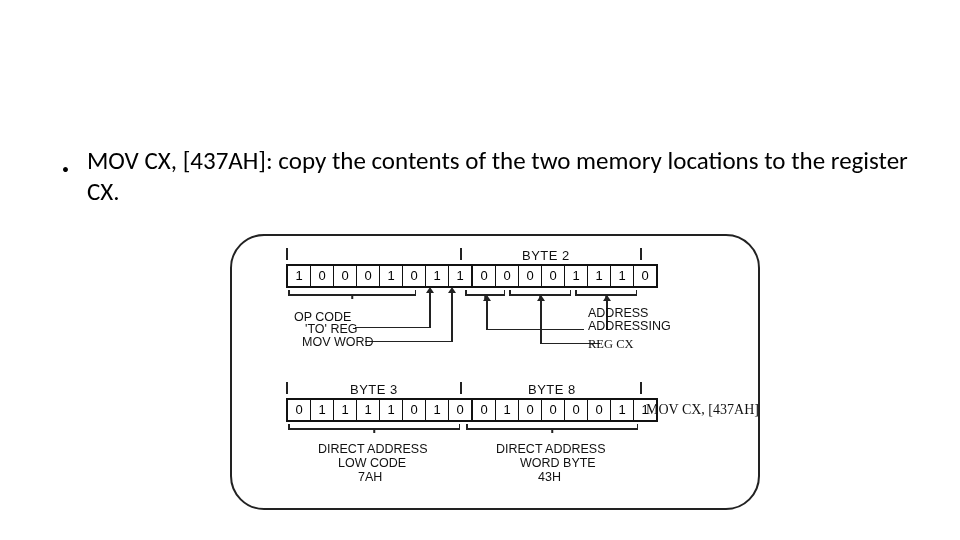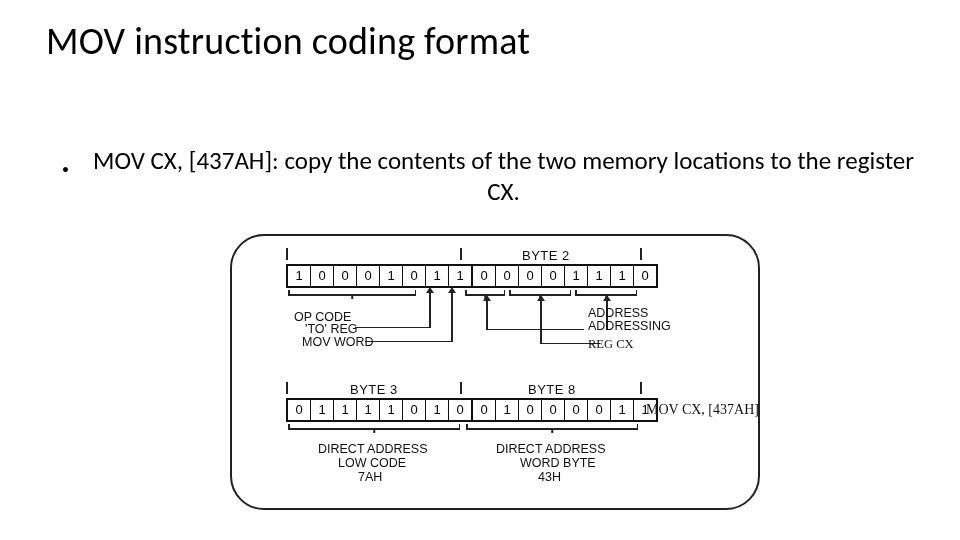--- a/index.html
+++ b/index.html
@@ -36,21 +36,20 @@
     line-height: 1.25;
   }
   .bullet-dot {
     font-size: 14px;
     margin-right: 18px;
     margin-top: 16px;
     color: #000;
   }
   .bullet-text {
     flex: 1;
-    text-align: center;
   }
 
   
   .diagram-wrap {
     position: absolute;
     left: 230px;
     top: 234px;
     width: 530px;
     height: 276px;
   }
@@ -163,21 +162,20 @@
     font-family: Liberation Serif, serif;
     color: #111;
     white-space: nowrap;
   }
 </style>
 </head>
 <body>
 
 <div class="slide">
 
-  <div class="title">MOV instruction coding format</div>
 
   <div class="bullet-row">
     <span class="bullet-dot">•</span>
     <span class="bullet-text">MOV CX, [437AH]: copy the contents of the two memory locations to the register CX.</span>
   </div>
 
   <div class="diagram-wrap">
     <div class="diagram-border"></div>
 
     <div class="sep" style="left:56px; top:14px;"></div>

